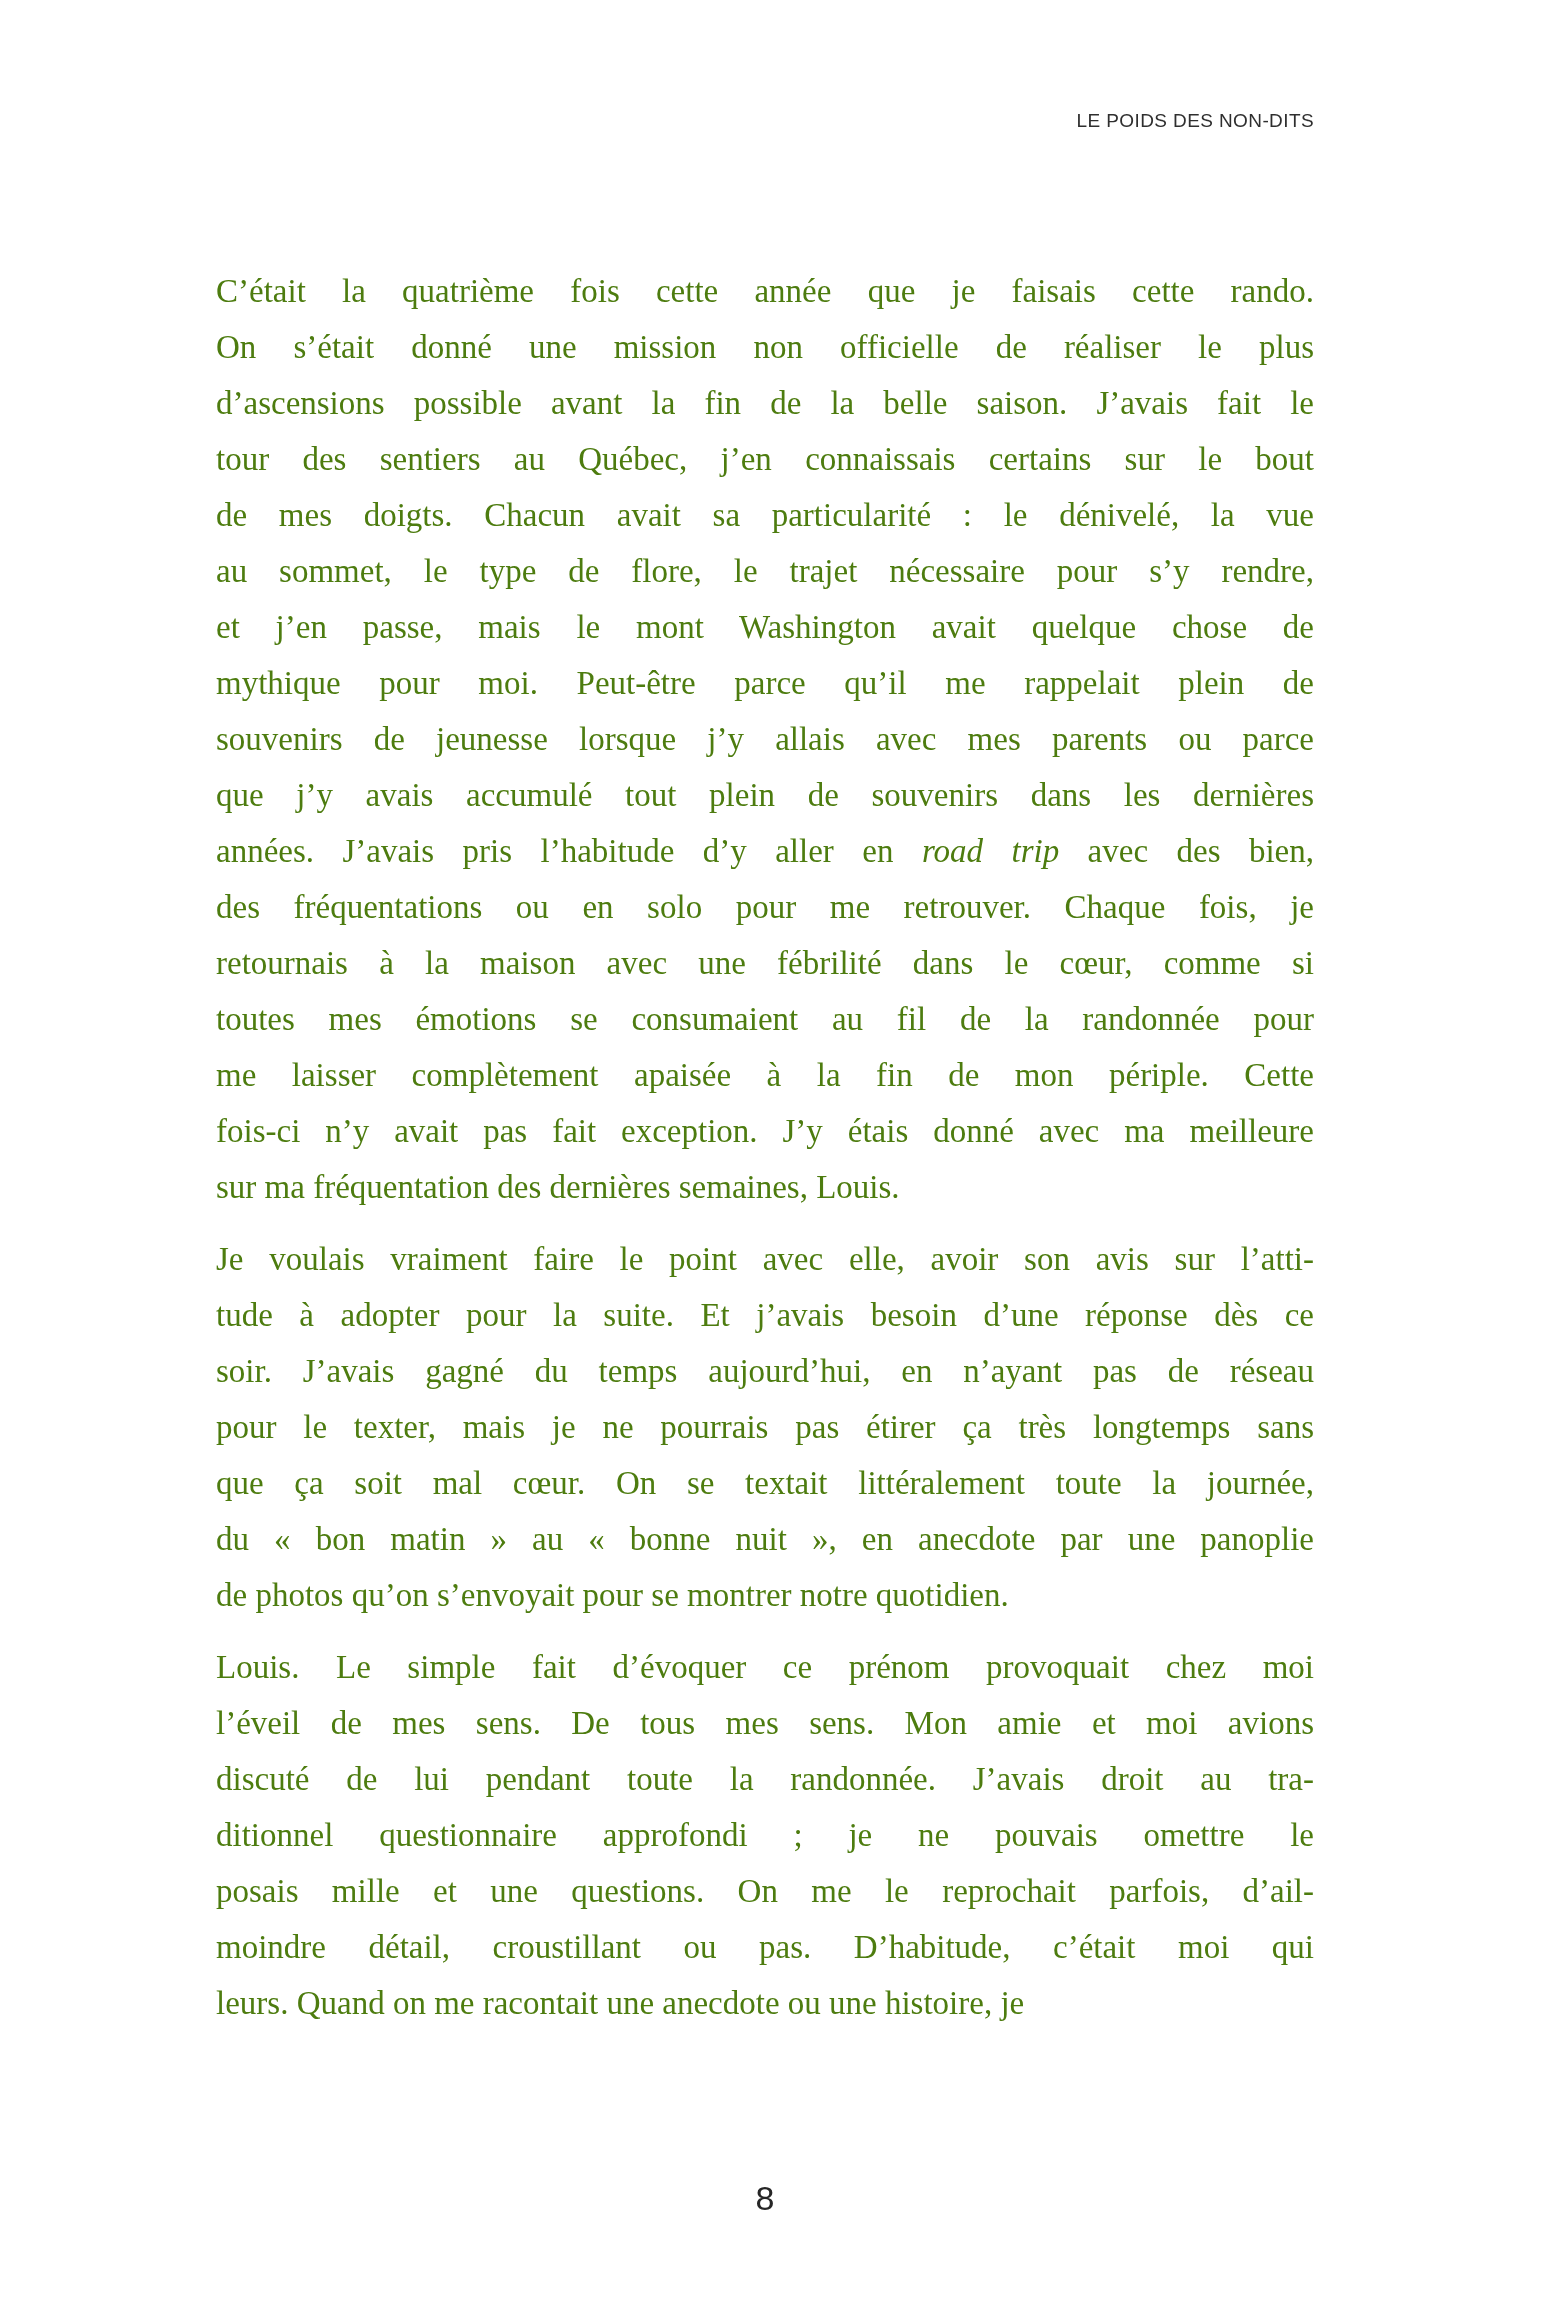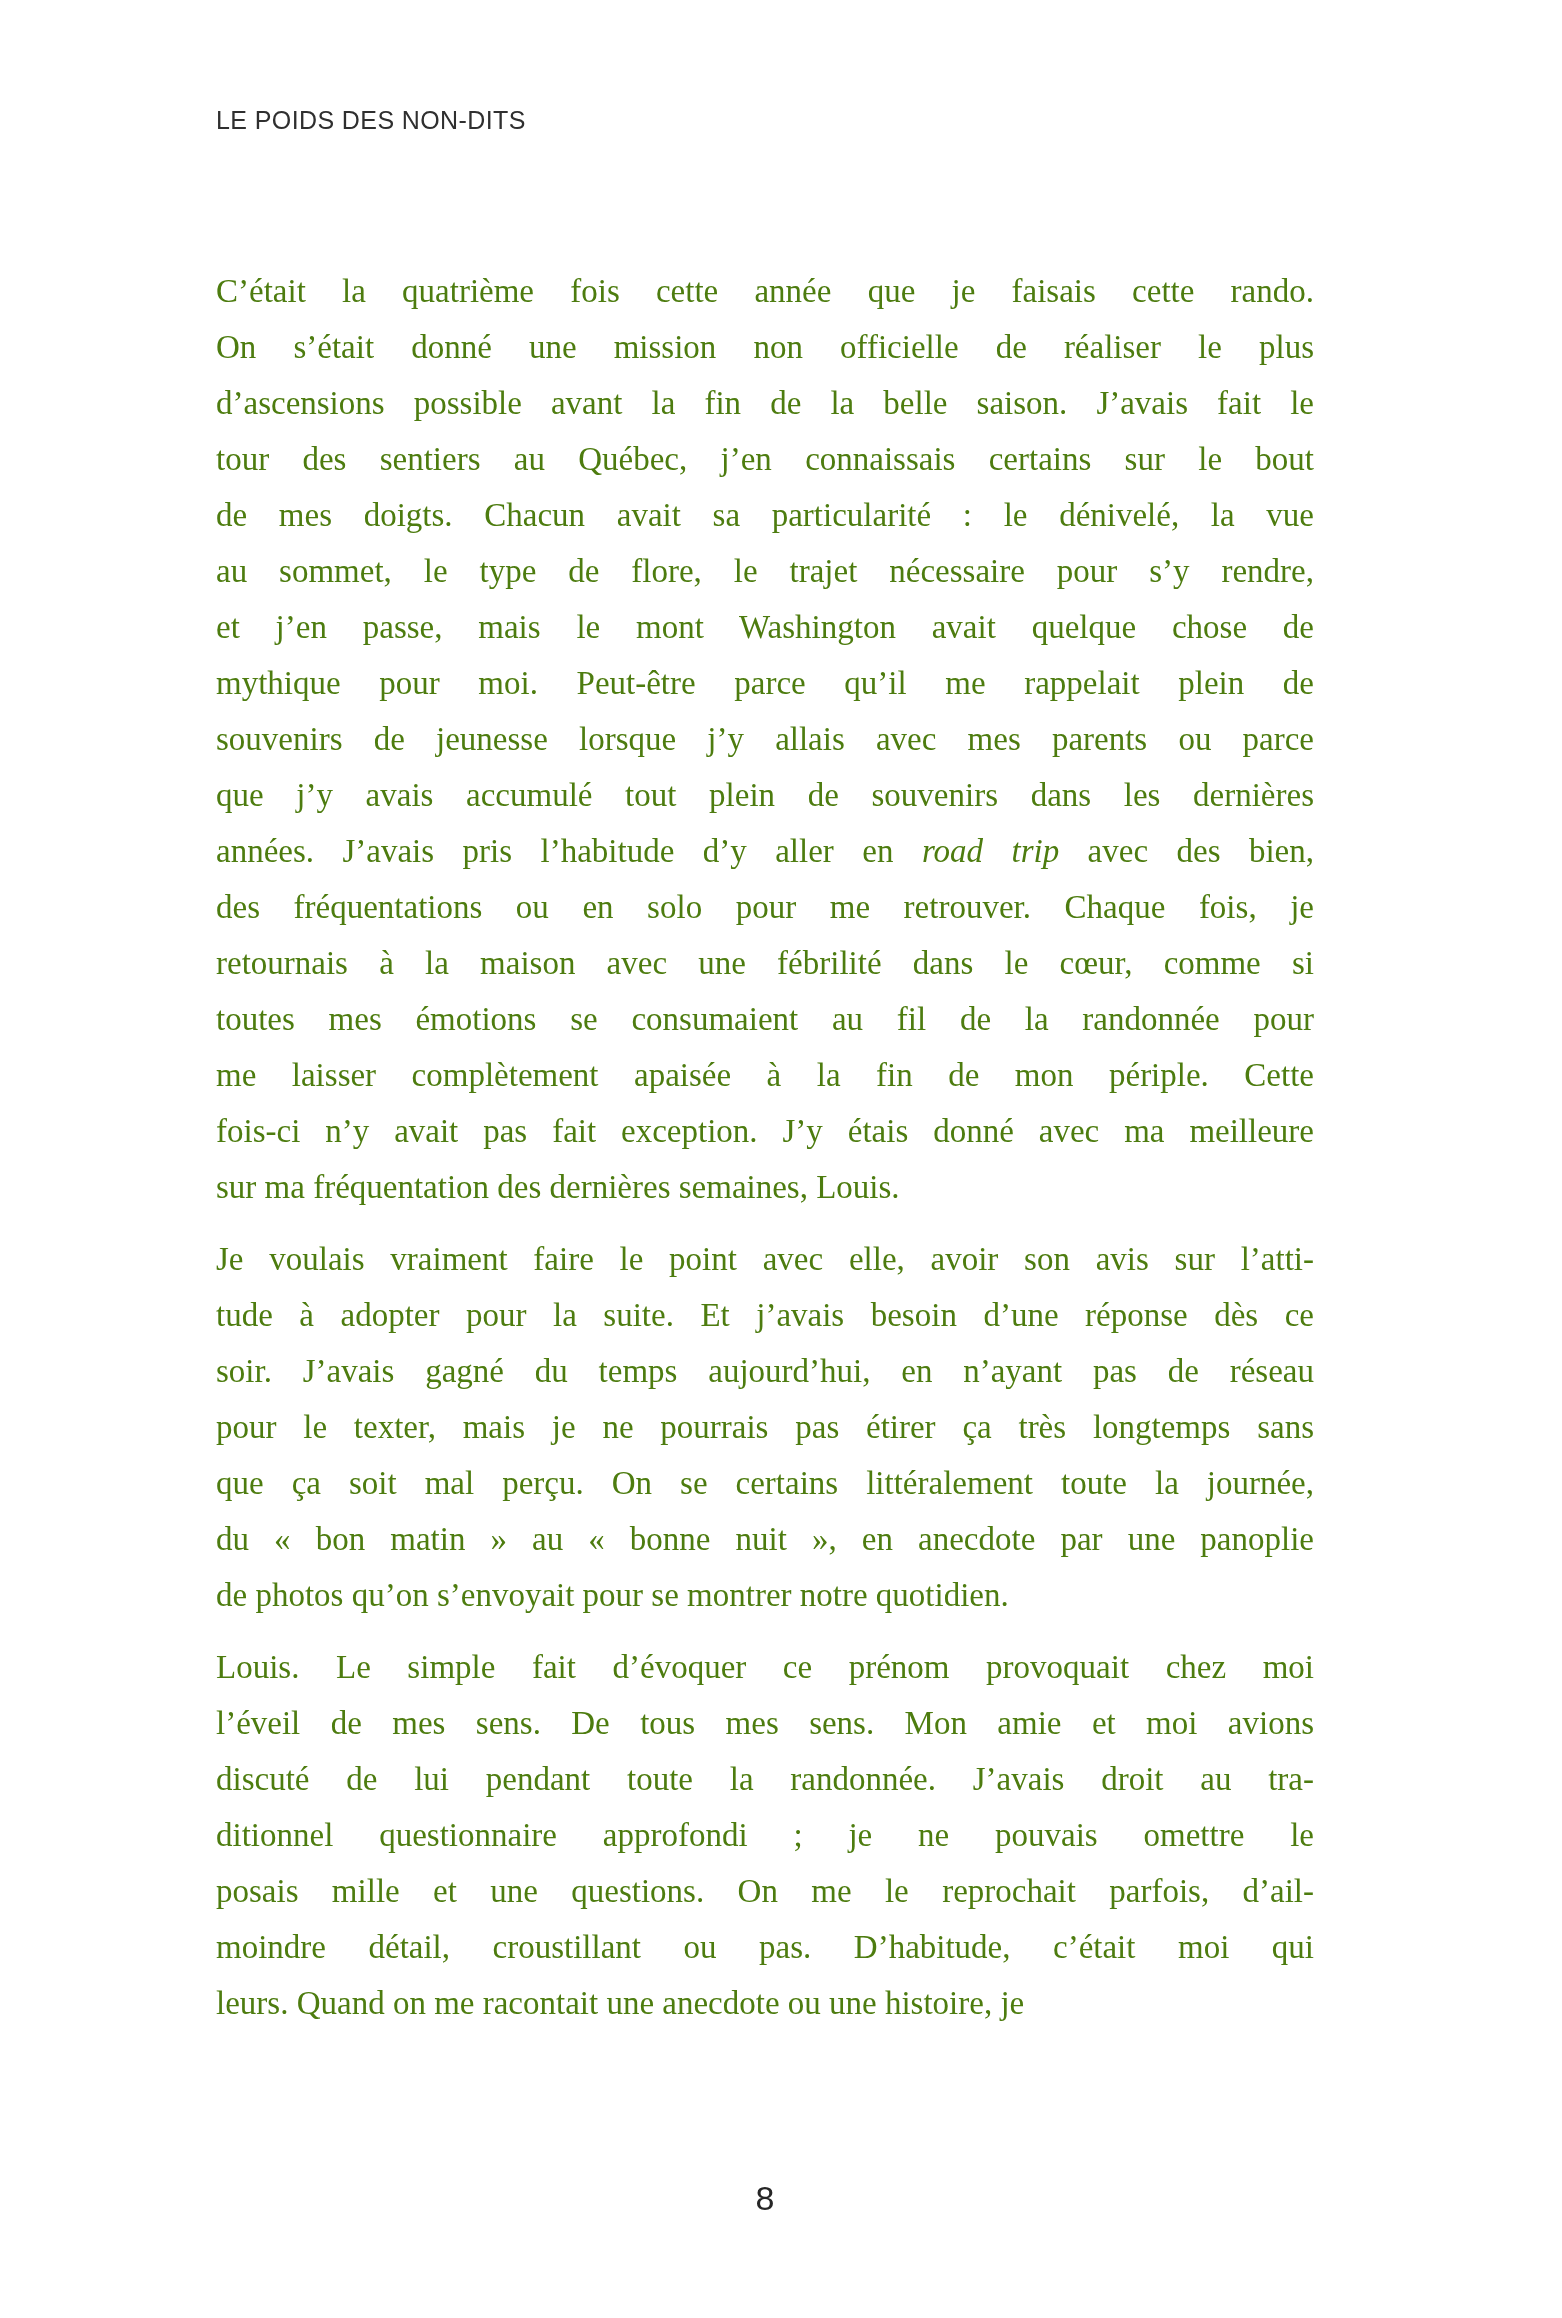--- a/index.html
+++ b/index.html
@@ -13,23 +13,23 @@
     height: 2319px;
     background: #ffffff;
     font-family: "Liberation Serif", serif;
     overflow: hidden;
   }
   .running-head {
     position: absolute;
     top: 106px;
     left: 216px;
     width: 1098px;
-    text-align: left;
+    text-align: right;
     font-family: "Liberation Sans", sans-serif;
-    font-size: 25px;
+    font-size: 19px;
     line-height: 29px;
     font-weight: 400;
     letter-spacing: 0.4px;
     color: #2f2f2f;
   }
   .text-block {
     position: absolute;
     top: 263px;
     left: 216px;
     width: 1098px;
@@ -84,21 +84,21 @@
         <div class="line"><span>toutes mes émotions se consumaient au fil de la randonnée pour</span></div>
         <div class="line"><span>me laisser complètement apaisée à la fin de mon périple. Cette</span></div>
         <div class="line"><span>fois-ci n’y avait pas fait exception. J’y étais donné avec ma meilleure</span></div>
         <div class="line line--last"><span>sur ma fréquentation des dernières semaines, Louis.</span></div>
       </div>
       <div class="paragraph">
         <div class="line"><span>Je voulais vraiment faire le point avec elle, avoir son avis sur l’atti-</span></div>
         <div class="line"><span>tude à adopter pour la suite. Et j’avais besoin d’une réponse dès ce</span></div>
         <div class="line"><span>soir. J’avais gagné du temps aujourd’hui, en n’ayant pas de réseau</span></div>
         <div class="line"><span>pour le texter, mais je ne pourrais pas étirer ça très longtemps sans</span></div>
-        <div class="line"><span>que ça soit mal perçu. On se certains littéralement toute la journée,</span></div>
+        <div class="line"><span>que ça soit mal cœur. On se textait littéralement toute la journée,</span></div>
         <div class="line"><span>du « bon matin » au « bonne nuit », en anecdote par une panoplie</span></div>
         <div class="line line--last"><span>de photos qu’on s’envoyait pour se montrer notre quotidien.</span></div>
       </div>
       <div class="paragraph">
         <div class="line"><span>Louis. Le simple fait d’évoquer ce prénom provoquait chez moi</span></div>
         <div class="line"><span>l’éveil de mes sens. De tous mes sens. Mon amie et moi avions</span></div>
         <div class="line"><span>discuté de lui pendant toute la randonnée. J’avais droit au tra-</span></div>
         <div class="line"><span>ditionnel questionnaire approfondi ; je ne pouvais omettre le</span></div>
         <div class="line"><span>posais mille et une questions. On me le reprochait parfois, d’ail-</span></div>
         <div class="line"><span>moindre détail, croustillant ou pas. D’habitude, c’était moi qui</span></div>

